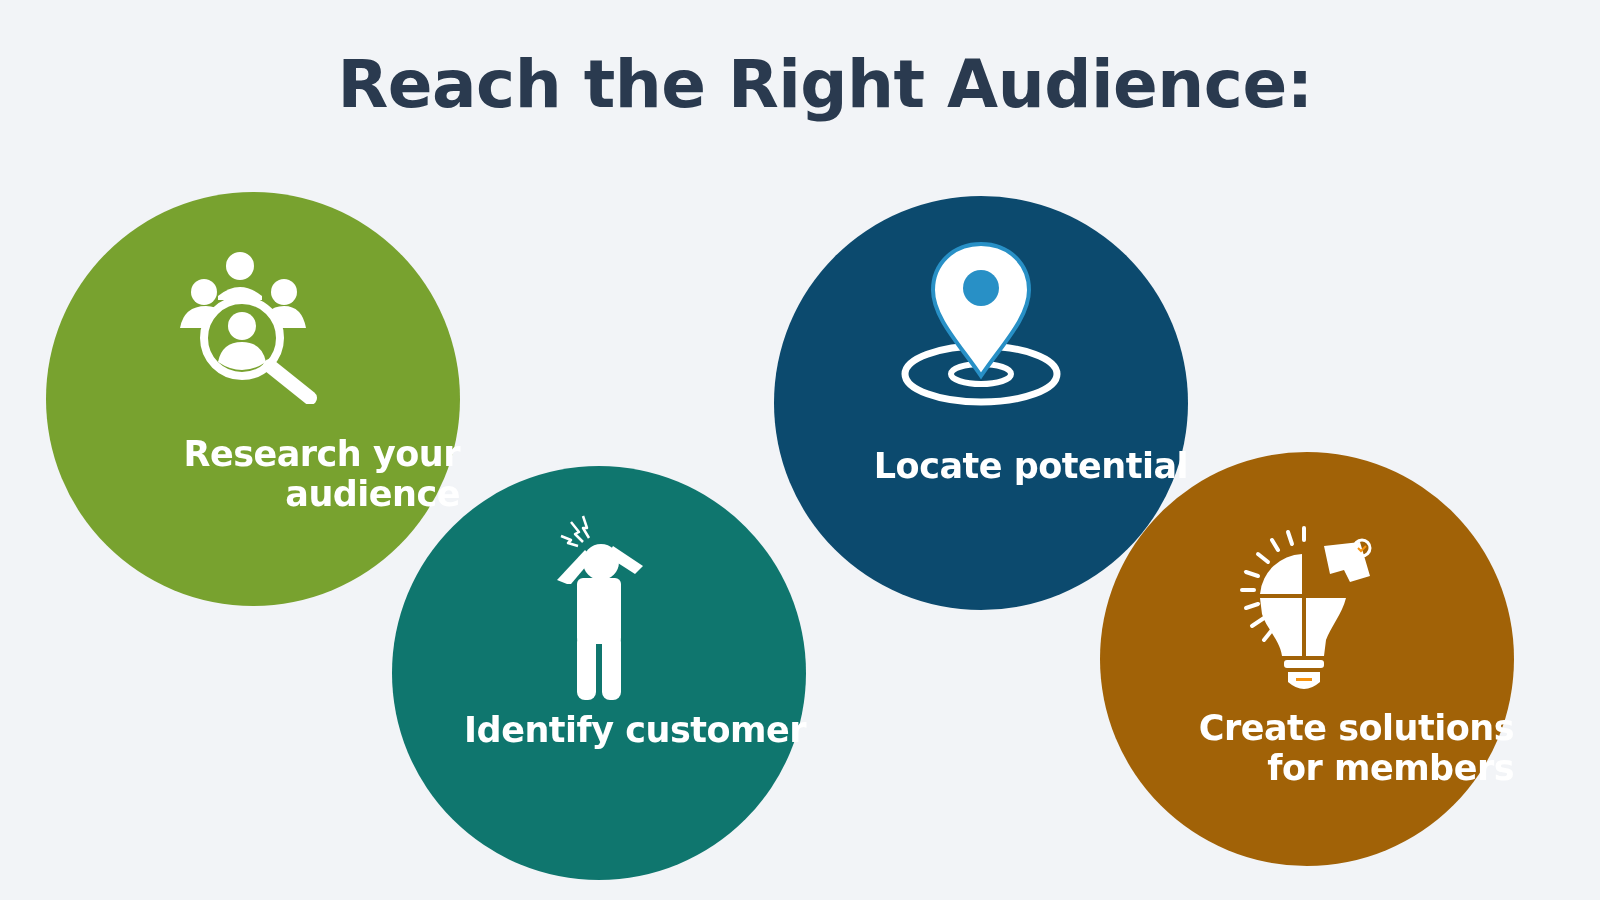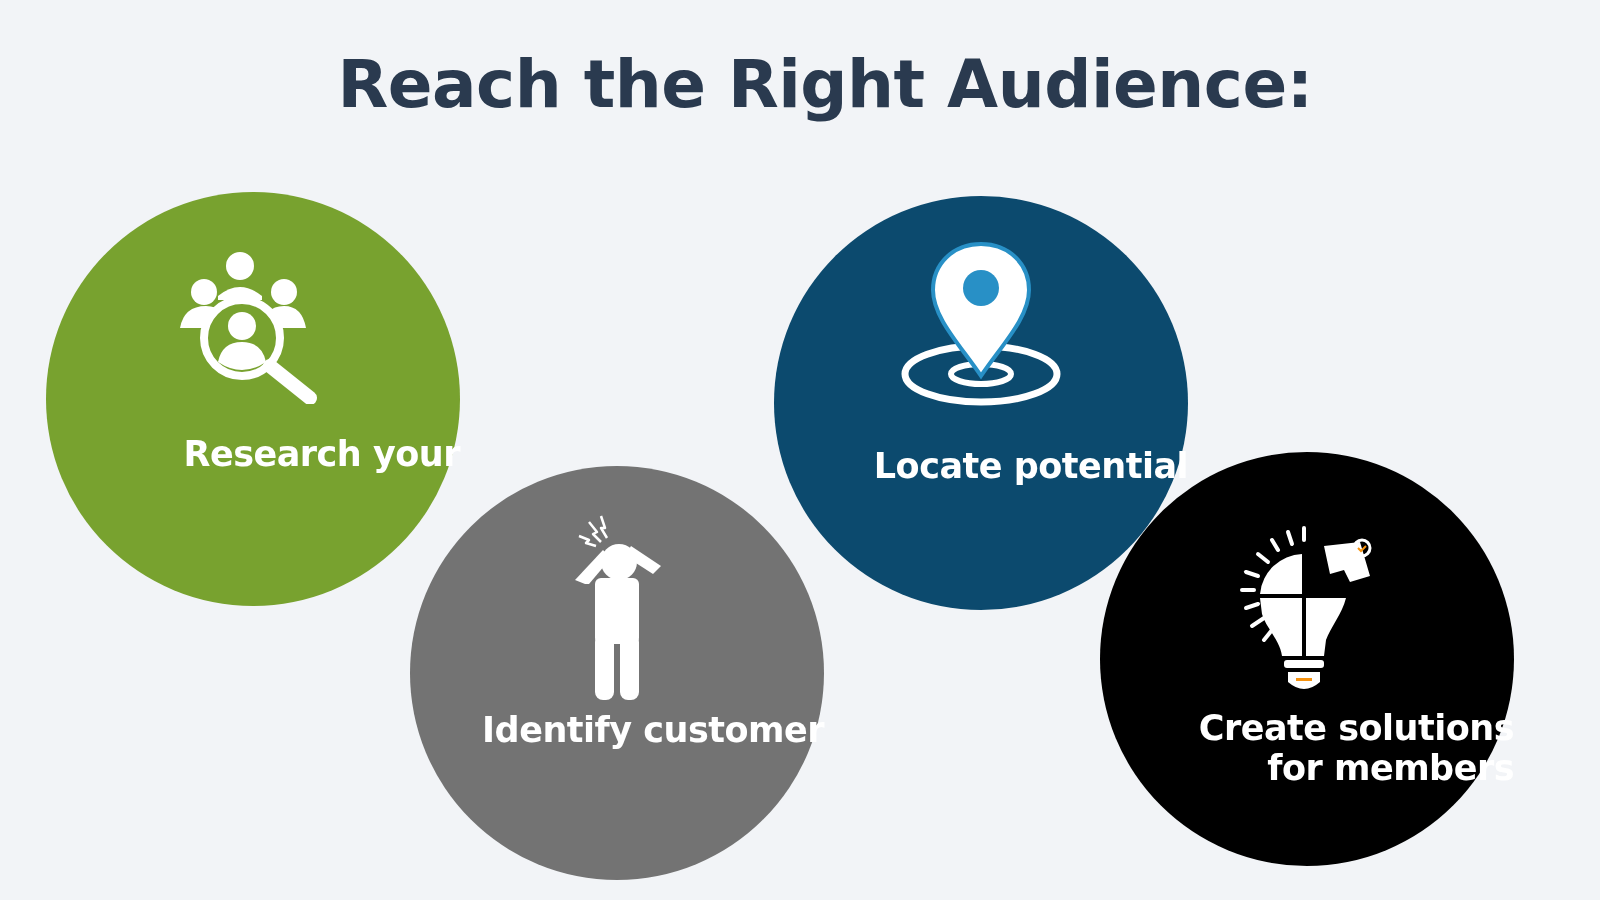--- a/index.html
+++ b/index.html
@@ -56,24 +56,25 @@
       <circle cx="64" cy="94" r="38" fill="none" stroke="#fff" stroke-width="8"></circle>
       <g fill="#fff">
         <circle cx="64" cy="82" r="14"></circle>
         <path d="M40 118 q4 -20 24 -20 q20 0 24 20 q-12 8 -24 8 q-12 0 -24 -8z"></path>
       </g>
       <line x1="92" y1="122" x2="132" y2="154" stroke="#fff" stroke-width="14" stroke-linecap="round"></line>
     </svg>
   </div>
   <div class="label" style="top:242px;">
     <span>Research your</span>
+    <span>audience</span>
   </div>
 </div>
 
-<div class="circle" style="left:410px; top:466px; background:#737373;">
+<div class="circle" style="left:392px; top:466px; background:#0f766e;">
   <div class="icon" style="top:48px; width:100px; height:190px;">
     <svg width="100" height="190" viewBox="0 0 100 190">
       <g fill="#fff">
 
         <circle cx="52" cy="48" r="18"></circle>
 
         <path d="M8 66 l28 -30 l8 8 l-22 26 h-4z"></path>
         <path d="M94 52 l-30 -20 l-6 10 l28 18z"></path>
 
         <rect x="28" y="64" width="44" height="66" rx="6"></rect>
@@ -100,21 +101,21 @@
       <ellipse cx="82" cy="132" rx="30" ry="10" fill="none" stroke="#fff" stroke-width="6"></ellipse>
       <path d="M82 2 C54 2 34 22 34 48 C34 76 62 104 82 134 C102 104 130 76 130 48 C130 22 110 2 82 2 Z" fill="#fff" stroke="#2890c6" stroke-width="4"></path>
       <circle cx="82" cy="46" r="18" fill="#2890c6"></circle>
     </svg>
   </div>
   <div class="label" style="top:250px;">
     <span>Locate potential</span>
   </div>
 </div>
 
-<div class="circle" style="left:1100px; top:452px; background:#000000;">
+<div class="circle" style="left:1100px; top:452px; background:#a16207;">
   <div class="icon" style="top:72px; width:150px; height:170px;">
     <svg width="150" height="170" viewBox="0 0 150 170">
 
       <g stroke="#fff" stroke-width="4" stroke-linecap="round">
         <line x1="72" y1="4" x2="72" y2="16"></line>
         <line x1="56" y1="8" x2="60" y2="20"></line>
         <line x1="40" y1="16" x2="46" y2="26"></line>
         <line x1="26" y1="30" x2="36" y2="38"></line>
         <line x1="14" y1="48" x2="26" y2="52"></line>
         <line x1="10" y1="66" x2="22" y2="66"></line>

